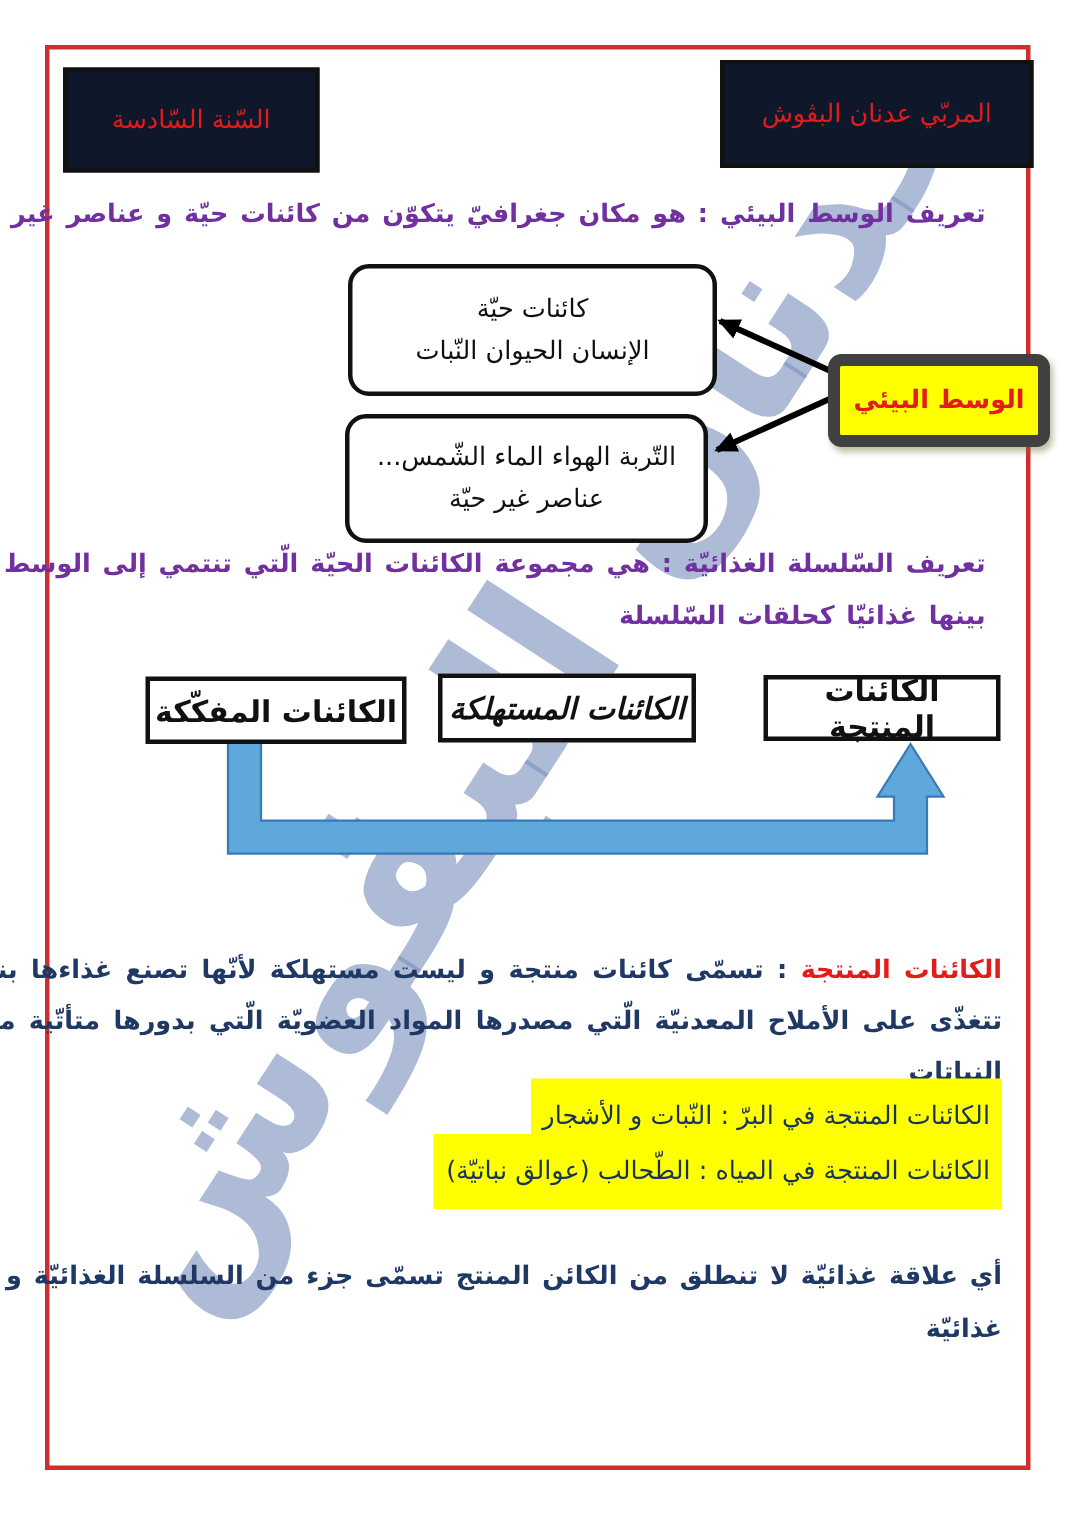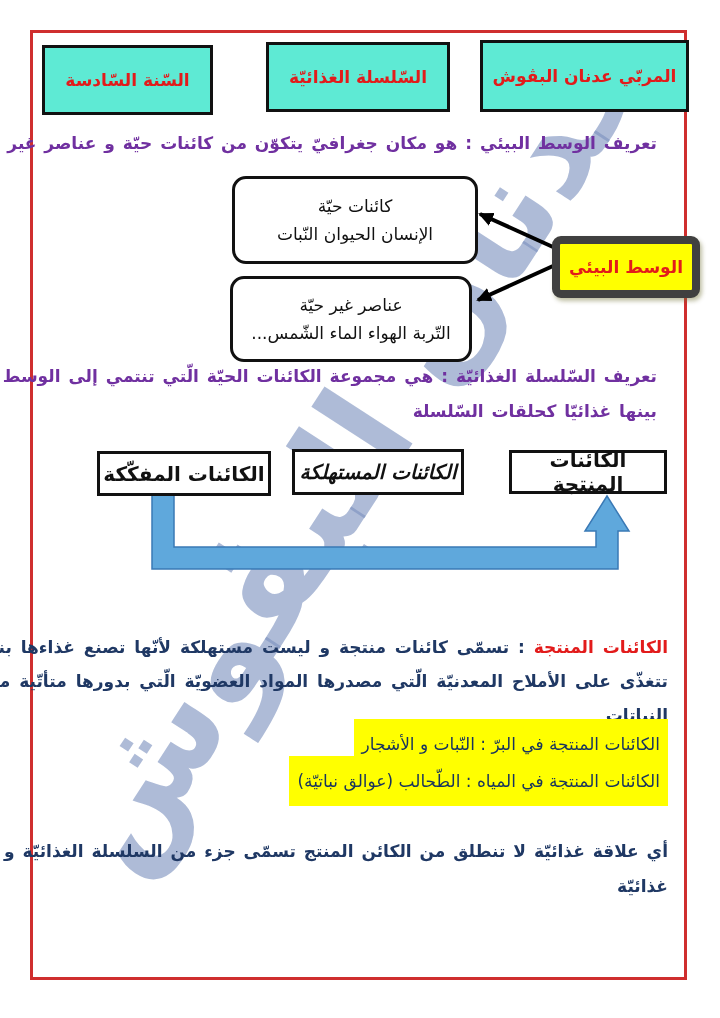--- a/index.html
+++ b/index.html
@@ -11,23 +11,23 @@
     position:absolute;left:355px;top:445px;
     transform:translate(-50%,-50%) rotate(-57deg);
     font-size:138px;font-weight:bold;white-space:nowrap;
     color:rgba(124,145,190,0.62);z-index:0;pointer-events:none;
   }
   .frame{
     position:absolute;left:30px;top:30px;width:651px;height:944px;
     border:3px solid #cf2e2e;z-index:1;
   }
   .hbox{
-    position:absolute;border:3px solid #111;background:#5eead4;
+    position:absolute;border:3px solid #111;background:#0f172a;
     display:flex;align-items:center;justify-content:center;
-    color:#e21b1b;font-weight:bold;font-size:17px;text-align:center;z-index:2;
+    color:#e21b1b;font-weight:normal;font-size:17px;text-align:center;z-index:2;
   }
   .hbox.teacher{left:480px;top:40px;width:203px;height:66px;}
   .hbox.title{left:266px;top:42px;width:178px;height:64px;}
   .hbox.grade{left:42px;top:45px;width:165px;height:64px;}
   .def{
     position:absolute;right:63px;color:#7030a0;font-weight:bold;font-size:17px;
     text-align:right;white-space:nowrap;z-index:2;word-spacing:2px;
   }
   .def1{top:133px;}
   .def2{top:359px;line-height:35px;}
@@ -80,32 +80,31 @@
 </head>
 <body>
 
 <div class="page">
 
   <div class="watermark">عدنان البڨوش</div>
 
   <div class="frame"></div>
 
   <div class="hbox teacher">المربّي عدنان البڨوش</div>
-  <div class="hbox title">السّلسلة الغذائيّة</div>
   <div class="hbox grade">السّنة السّادسة</div>
 
   <div class="def def1">تعريف الوسط البيئي : هو مكان جغرافيّ يتكوّن من كائنات حيّة و عناصر غير حيّة</div>
 
   <div class="rbox living">
     <div>كائنات حيّة</div>
     <div>الإنسان الحيوان النّبات</div>
   </div>
   <div class="rbox nonliving">
+    <div>التّربة الهواء الماء الشّمس...</div>
     <div>عناصر غير حيّة</div>
-    <div>التّربة الهواء الماء الشّمس...</div>
   </div>
   <div class="ylabel">الوسط البيئي</div>
 
   <svg class="diagram-svg" viewBox="0 0 720 1018" xmlns="http://www.w3.org/2000/svg">
     <defs>
       <marker id="ah" markerWidth="18" markerHeight="16" refX="13" refY="7" orient="auto" markerUnits="userSpaceOnUse">
         <path d="M0,0 L15,7 L0,14 z" fill="#000"></path>
       </marker>
     </defs>
 

